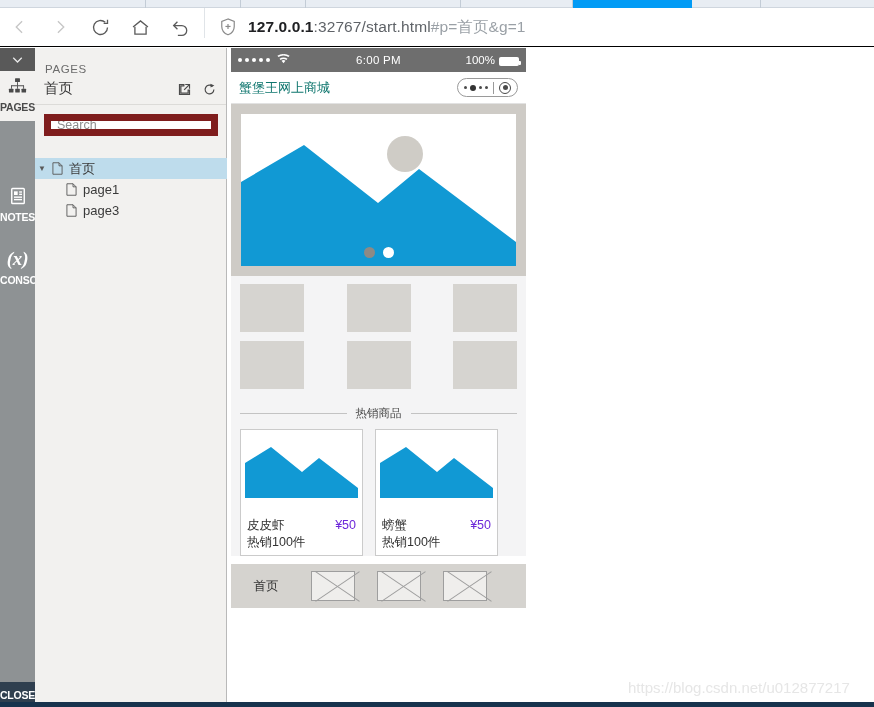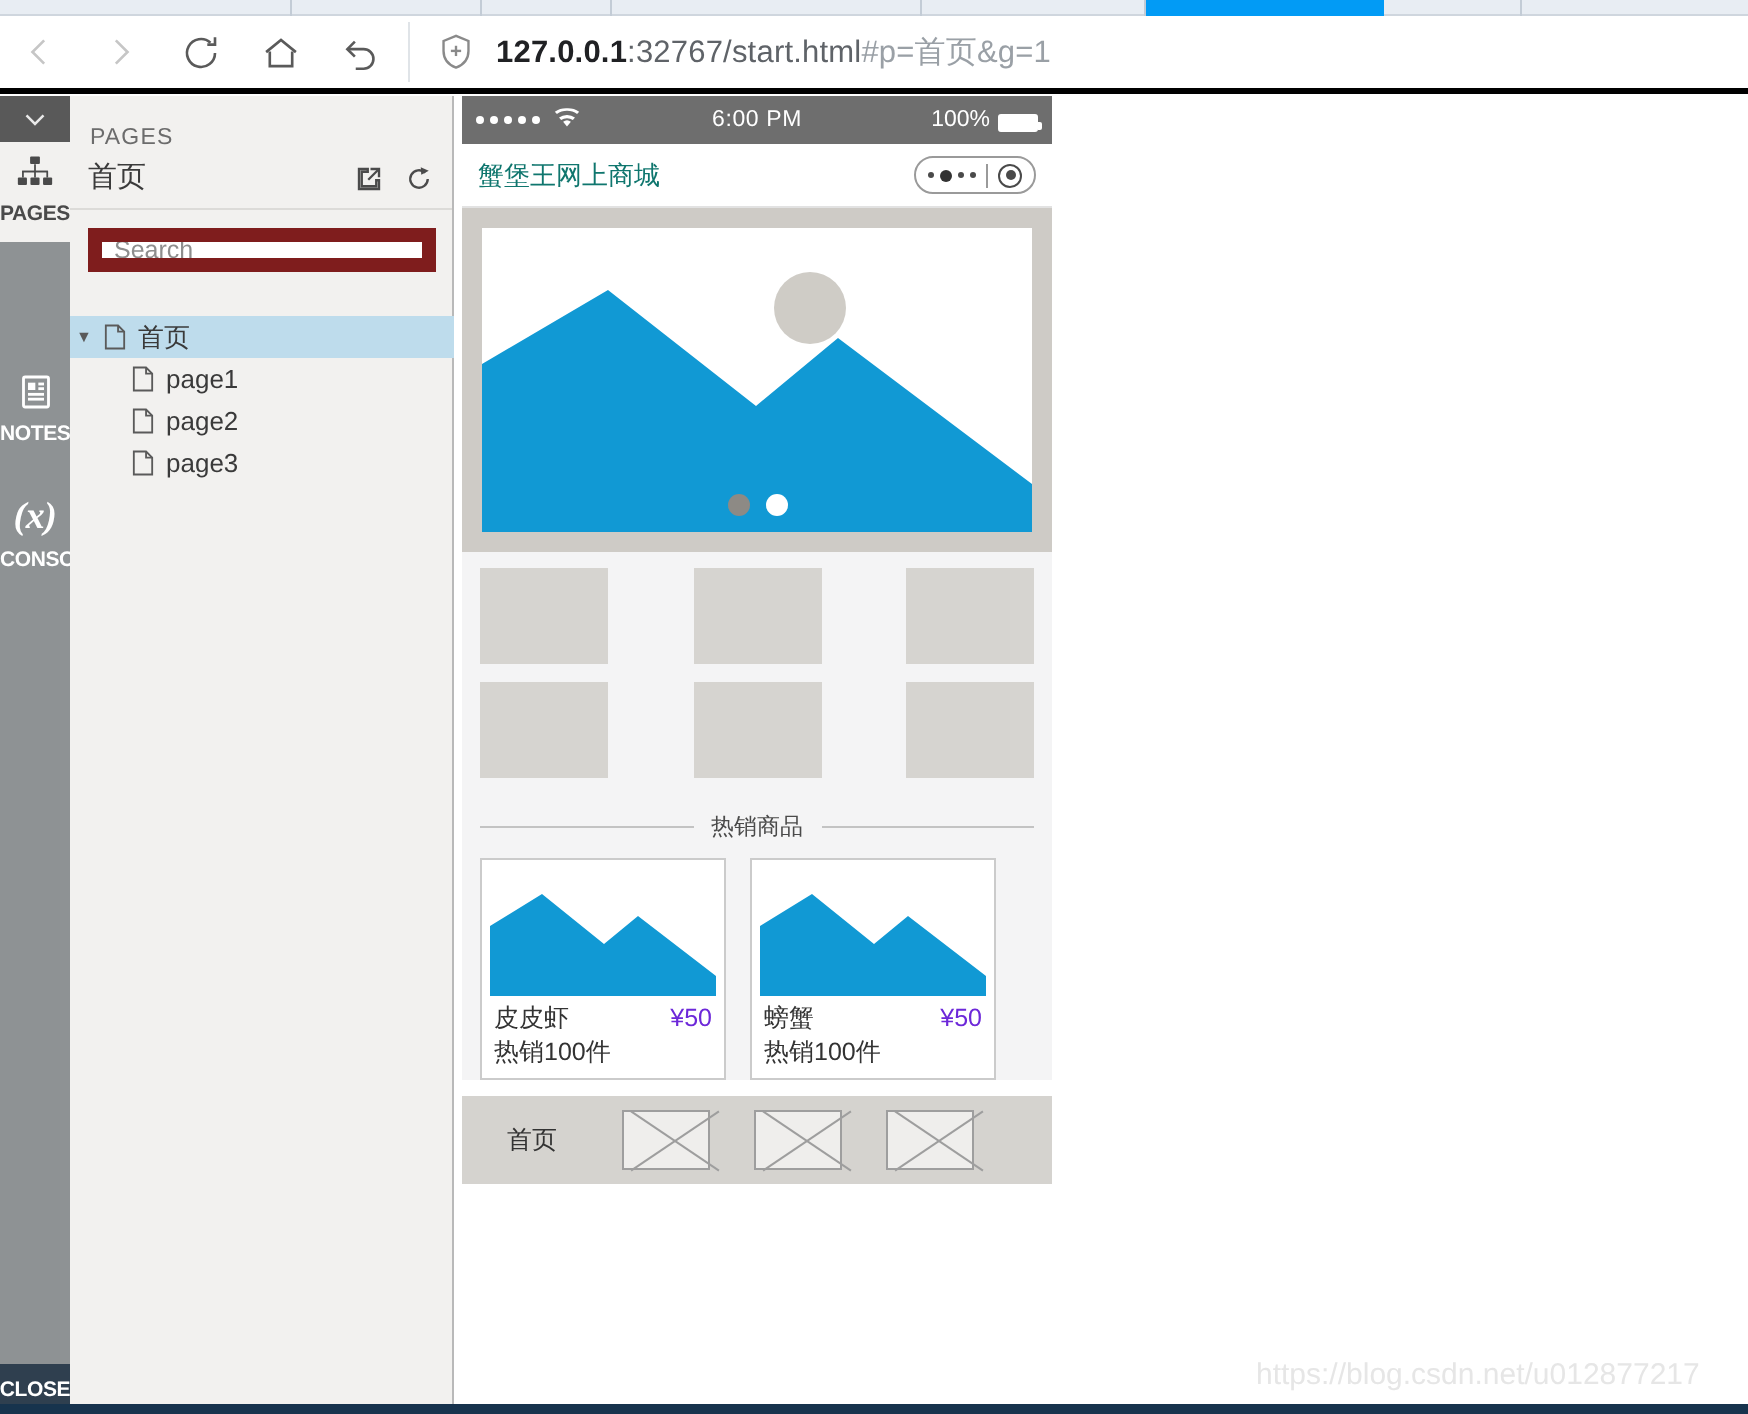--- a/index.html
+++ b/index.html
@@ -15,22 +15,22 @@
   .tabstrip {
     position: absolute; left: 0; top: 0; width: 874px; height: 8px;
     background: #e8edf3; border-bottom: 1px solid #cfd6de;
   }
   .tabstrip .tdiv { position: absolute; top: 0; width: 1px; height: 8px; background: #c3ccd6; }
   .tabstrip .tactive { position: absolute; top: 0; height: 8px; background: #029bf5; }
 
   
   .toolbar {
     position: absolute; left: 0; top: 8px; width: 874px; height: 39px;
-    background: #ffffff; border-bottom: 3px solid #000000;
-    display: flex; align-items: center;
+    background: #ffffff; border-bottom: 1px solid #000000;
+    display: flex; 
   }
   .navbtn {
     width: 40px; height: 38px; display: flex; align-items: center; justify-content: center;
     color: #5a5a5a;
   }
   .navbtn.disabled { color: #c6c6c6; }
   .navbtn svg { display: block; }
   .omnisep { width: 1px; height: 30px; background: #e0e4e8; margin: 0 6px 0 4px; }
   .omnibox { flex: 1; display: flex; align-items: center; height: 38px; padding-left: 6px; }
   .shield { width: 22px; height: 22px; color: #8a8a8a; flex: 0 0 22px; margin-right: 9px; }
@@ -163,21 +163,21 @@
 
   .divider { display: flex; align-items: center; gap: 9px; padding: 4px 9px 8px; background: #f4f4f5; }
   .divider .line { flex: 1; height: 1px; background: #c3c3c3; }
   .divider .dtext { font-size: 11.5px; color: #4a4a4a; }
 
   .products { background: #f4f4f5; display: flex; gap: 12px; padding: 0 9px 0; }
   .card { width: 123px; background: #ffffff; border: 1px solid #cbcbcb; padding: 4px; }
   .card .cimg { position: relative; width: 100%; height: 64px; background: #ffffff; overflow: hidden; }
   .card .crow {
     display: flex; align-items: baseline; justify-content: space-between;
-    font-size: 12px; color: #333; padding: 3px 2px 0;
+    font-size: 12px; color: #333; padding: 3px 2px 0; margin-top: 16px;
   }
   .card .cname { font-size: 12.5px; }
   .card .cprice { font-size: 12.5px; color: #6d28d9; }
   .card .csold { font-size: 12.5px; color: #333; padding: 0 2px; }
 
   .tabbar {
     background: #d5d3cf; height: 44px; display: flex; align-items: center;
     padding: 0 12px; gap: 22px; margin-top: 8px;
   }
   .tabbar .tlabel { font-size: 12.5px; color: #333; width: 46px; text-align: center; }
@@ -354,29 +354,20 @@
         </span>
         <span class="nlabel">page1</span>
       </div>
       <div class="node child">
         <span class="pgicon">
           <svg width="11" height="13" viewBox="0 0 14 17" fill="none" stroke="#5a5a5a" stroke-width="1.2">
             <path d="M1 1h8l4 4v11H1z"></path>
               <path d="M9 1v4h4"></path>
           </svg>
         </span>
-        <span class="nlabel">page2</span>
-      </div>
-      <div class="node child">
-        <span class="pgicon">
-          <svg width="11" height="13" viewBox="0 0 14 17" fill="none" stroke="#5a5a5a" stroke-width="1.2">
-            <path d="M1 1h8l4 4v11H1z"></path>
-              <path d="M9 1v4h4"></path>
-          </svg>
-        </span>
         <span class="nlabel">page3</span>
       </div>
     </div>
   </div>
 
   <div class="canvas">
     <div class="phone">
 
       <div class="statusbar">
         <span class="sb-left">

